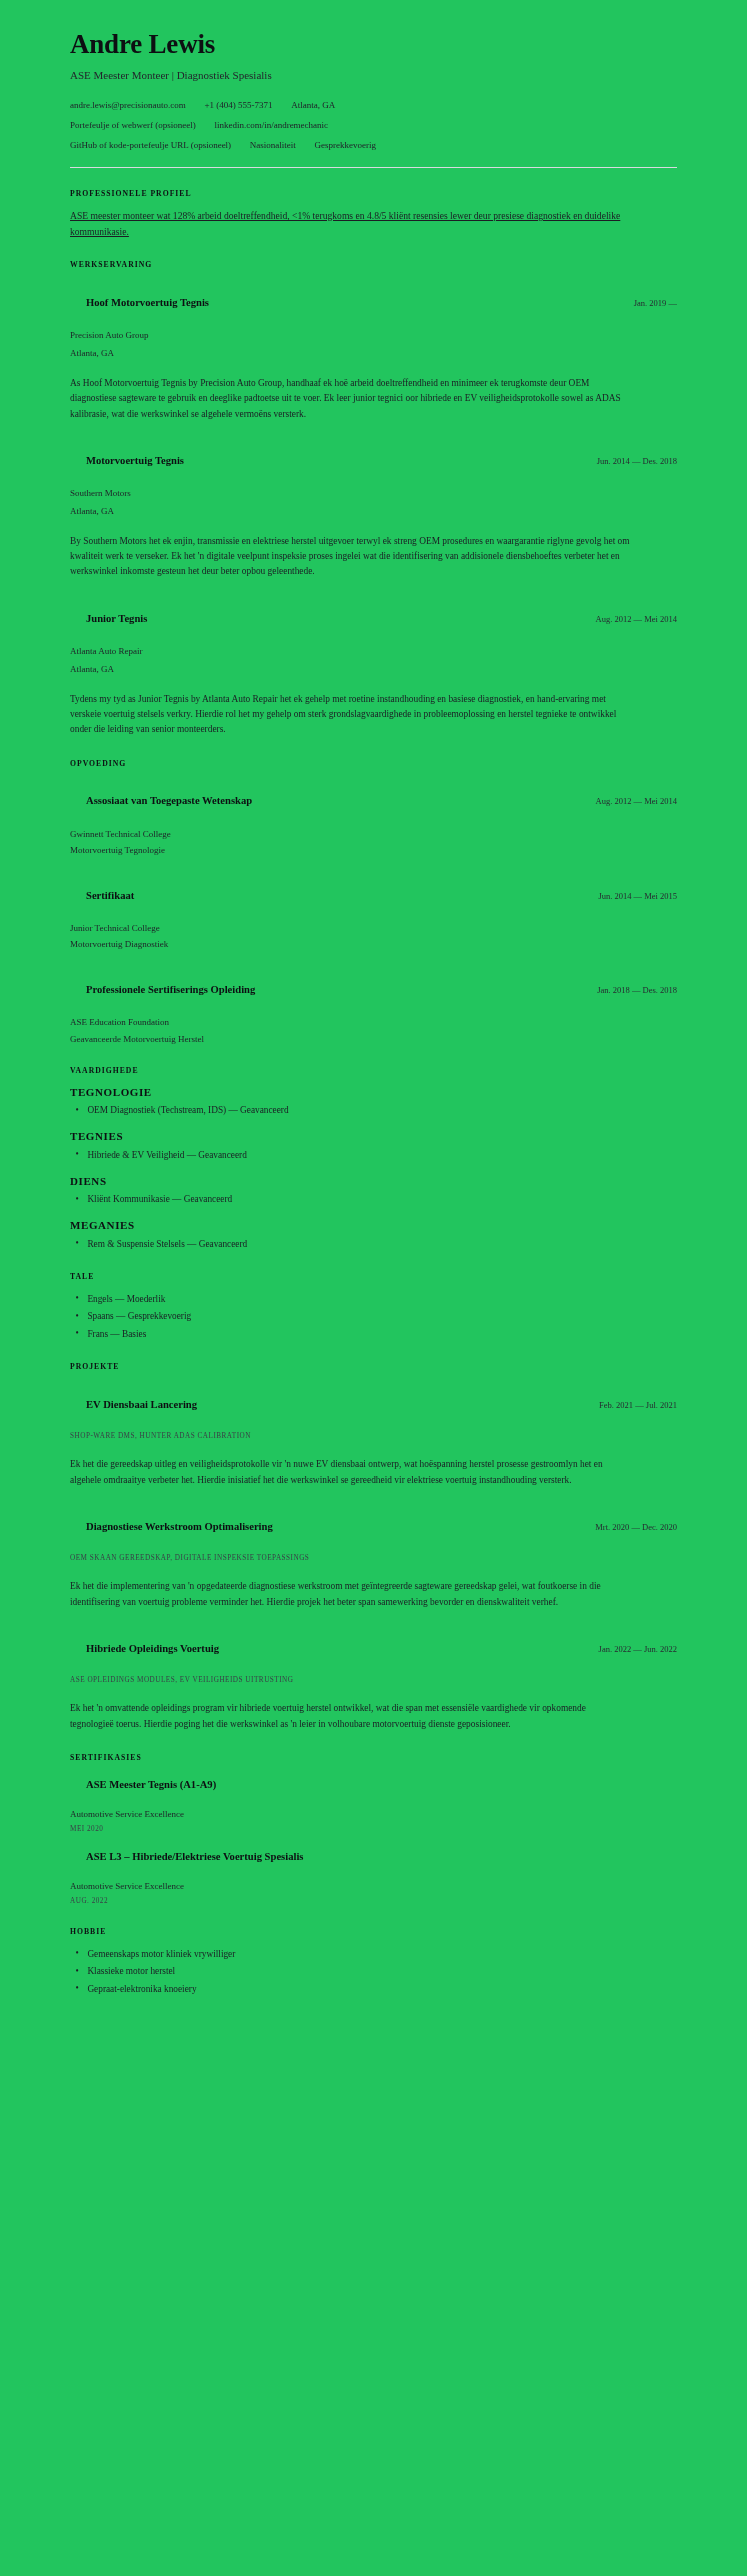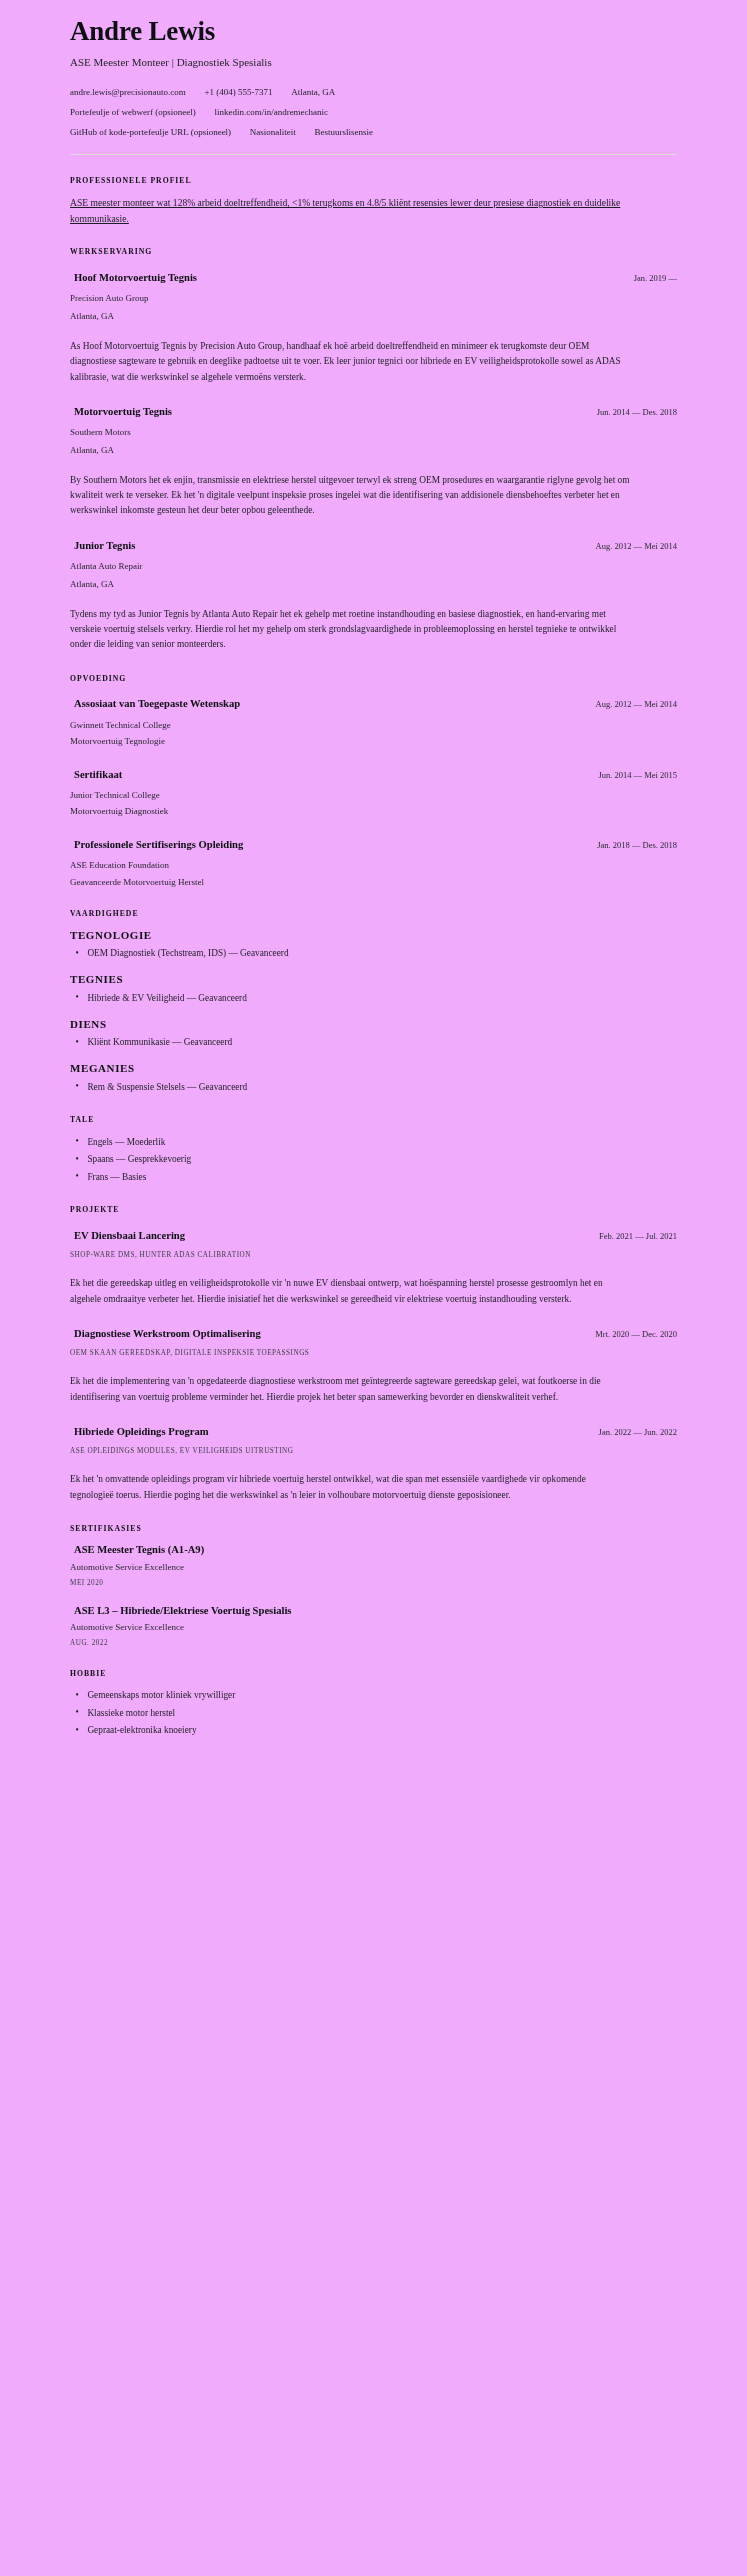--- a/index.html
+++ b/index.html
@@ -10,23 +10,23 @@
   }
   body {
     font-family: "Liberation Serif", "DejaVu Serif", serif;
     color: #16181d;
     -webkit-font-smoothing: antialiased;
   }
   .page {
     width: 747px;
     min-height: 2576px;
     margin: 0 auto;
-    background: #f0abfc;
+    background: #22c55e;
     box-sizing: border-box;
-    padding: 16px 70px 37px 70px;
+    padding: 29px 70px 37px 70px;
   }
 
   
   .cv-name {
     font-family: "Liberation Serif", "DejaVu Serif", serif;
     font-size: 27px;
     line-height: 1.12;
     font-weight: 700;
     letter-spacing: -0.2px;
     margin: 0 0 8.7px 0;
@@ -88,21 +88,21 @@
   .entry-head {
     display: flex;
     justify-content: space-between;
     align-items: baseline;
     gap: 15px;
   }
   .entry-title {
     font-size: 10.6px;
     font-weight: 700;
     color: #0d0f12;
-    margin: 4px;
+    margin: 16px;
     line-height: 1.3;
   }
   .entry-date {
     font-size: 8.5px;
     color: #272a31;
     white-space: nowrap;
     flex-shrink: 0;
     line-height: 1.3;
   }
   .entry-org {
@@ -186,21 +186,21 @@
     </div>
 
     <div class="contact-row">
       <span class="c-item">Portefeulje of webwerf (opsioneel)</span>
       <span class="c-item">linkedin.com/in/andremechanic</span>
     </div>
 
     <div class="contact-row">
       <span class="c-item">GitHub of kode-portefeulje URL (opsioneel)</span>
       <span class="c-item">Nasionaliteit</span>
-      <span class="c-item">Bestuurslisensie</span>
+      <span class="c-item">Gesprekkevoerig</span>
     </div>
 
     <hr class="rule">
   </header>
 
   <section class="section">
     <h2 class="section-title">PROFESSIONELE PROFIEL</h2>
     <p class="body-text">ASE meester monteer wat 128% arbeid doeltreffendheid, &lt;1% terugkoms en 4.8/5 kliënt resensies lewer deur presiese diagnostiek en duidelike kommunikasie.</p>
   </section>
 
@@ -326,21 +326,21 @@
       <div class="entry-head">
         <h3 class="entry-title">Diagnostiese Werkstroom Optimalisering</h3>
         <span class="entry-date">Mrt. 2020 — Dec. 2020</span>
       </div>
       <p class="entry-meta">OEM SKAAN GEREEDSKAP, DIGITALE INSPEKSIE TOEPASSINGS</p>
       <p class="entry-desc">Ek het die implementering van 'n opgedateerde diagnostiese werkstroom met geïntegreerde sagteware gereedskap gelei, wat foutkoerse in die identifisering van voertuig probleme verminder het. Hierdie projek het beter span samewerking bevorder en dienskwaliteit verhef.</p>
     </div>
 
     <div class="entry">
       <div class="entry-head">
-        <h3 class="entry-title">Hibriede Opleidings Program</h3>
+        <h3 class="entry-title">Hibriede Opleidings Voertuig</h3>
         <span class="entry-date">Jan. 2022 — Jun. 2022</span>
       </div>
       <p class="entry-meta">ASE OPLEIDINGS MODULES, EV VEILIGHEIDS UITRUSTING</p>
       <p class="entry-desc">Ek het 'n omvattende opleidings program vir hibriede voertuig herstel ontwikkel, wat die span met essensiële vaardighede vir opkomende tegnologieë toerus. Hierdie poging het die werkswinkel as 'n leier in volhoubare motorvoertuig dienste geposisioneer.</p>
     </div>
   </section>
 
   <section class="section">
     <h2 class="section-title">SERTIFIKASIES</h2>
 

